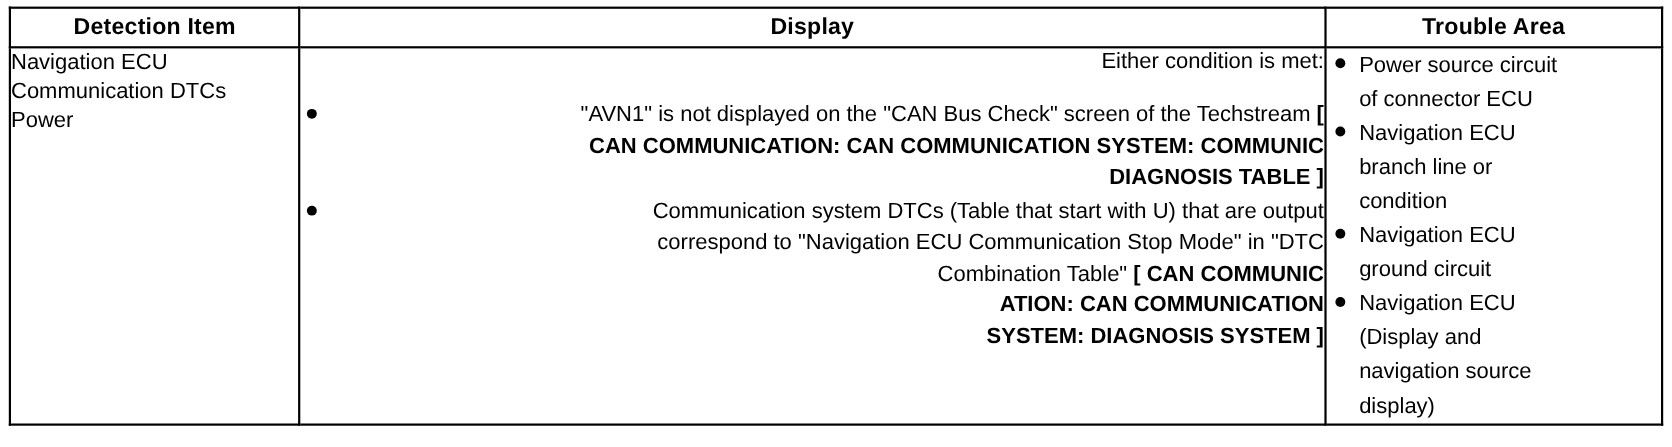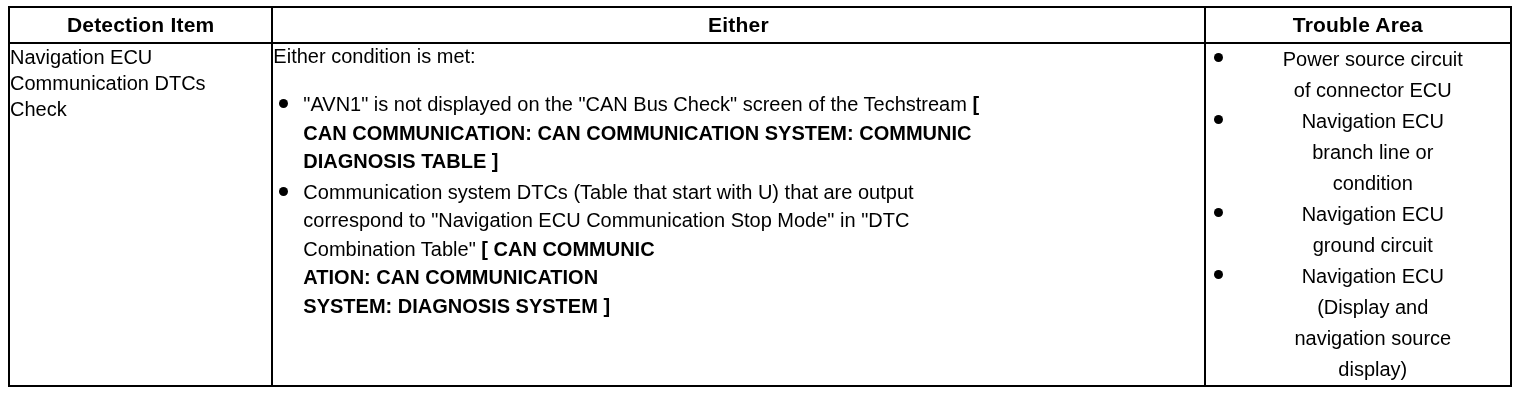--- a/index.html
+++ b/index.html
@@ -54,20 +54,21 @@
     vertical-align: middle;
   }
   .detection-text {
     font-size: 20px;
     line-height: 26px;
   }
   .detection-text .ln { display: block; white-space: nowrap; }
 
   td.symptom-cell {
     padding: 24px 14px 14px 12px;
+    text-align: right;
   }
   .lead-line {
     font-size: 20px;
     line-height: 24px;
     margin: 0 0 22px 0;
   }
   ul.blist {
     list-style: none;
     margin: 0;
     padding: 0;
@@ -104,21 +105,20 @@
   .sym-body .ln { display: block; white-space: nowrap; }
   .sym-body b, .sym-body strong { font-weight: bold; }
 
   td.trouble-cell {
     padding: 12px 8px 8px 6px;
   }
   ul.tlist {
     list-style: none;
     margin: 0;
     padding: 0;
-    text-align: center;
   }
   ul.tlist > li {
     position: relative;
     padding-left: 30px;
     margin-bottom: 0px;
   }
   ul.tlist > li .bullet {
     position: absolute;
     left: 8px;
     top: 0;
@@ -150,32 +150,32 @@
 <div class="page">
   <table class="dtc-table">
     <colgroup>
       <col class="c-detection">
       <col class="c-symptom">
       <col class="c-trouble">
     </colgroup>
     <thead>
       <tr>
         <th>Detection Item</th>
-        <th>Either</th>
+        <th>Display</th>
         <th>Trouble Area</th>
       </tr>
     </thead>
     <tbody>
       <tr>
 
         <td class="detection-cell">
           <div class="detection-text">
             <span class="ln">Navigation ECU</span>
             <span class="ln">Communication DTCs</span>
-            <span class="ln">Check</span>
+            <span class="ln">Power</span>
           </div>
         </td>
 
         <td class="symptom-cell">
           <p class="lead-line">Either condition is met:</p>
           <ul class="blist">
 
             <li>
               <span class="bullet"></span>
               <div class="sym-body">

